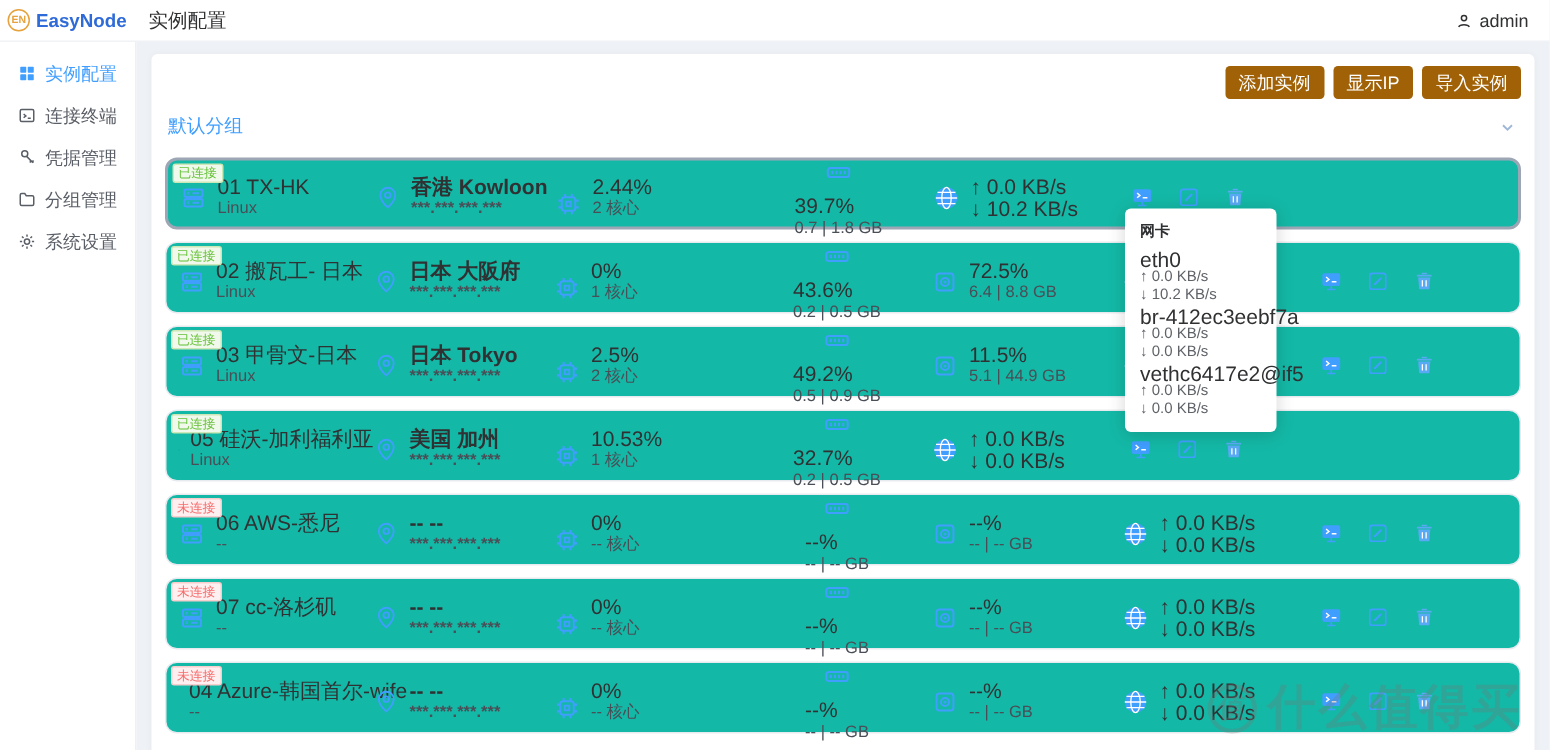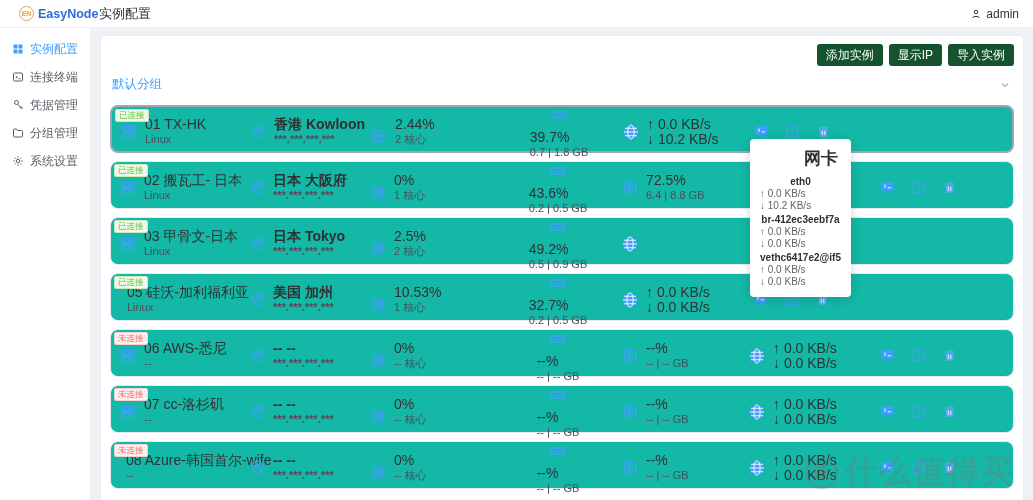--- a/index.html
+++ b/index.html
@@ -2,42 +2,42 @@
 <html><head>
 <meta charset="utf-8">
 <style>
   * { margin:0; padding:0; box-sizing:border-box; }
   html,body { width:1033px; height:500px; overflow:hidden;
     font-family:"Liberation Sans","DejaVu Sans",sans-serif; background:#eef1f5; color:#303133; }
 
   
   .topbar { position:absolute; top:0; left:0; width:1033px; height:28px; background:#fff;
     display:flex; align-items:center; border-bottom:1px solid #f0f2f5; z-index:10; }
-  .logo-area { width:91px; display:flex; align-items:center; gap:4px; padding-left:19px; flex:none; }
+  .logo-area { width:91px; display:flex; align-items:center; gap:4px; padding-left:5px; flex:none; }
   .en-badge { width:15px; height:15px; border-radius:50%; border:1.5px solid #e6a23c; color:#e6a23c;
     font-size:7px; font-weight:bold; display:flex; align-items:center; justify-content:center; flex:none; }
   .brand { color:#2f6bd8; font-weight:bold; font-size:12.5px; white-space:nowrap; }
   .page-title { margin-left:8px; font-size:13px; color:#303133; }
   .userbox { margin-left:auto; margin-right:14px; display:flex; align-items:center; gap:4px; font-size:12px; color:#303133; cursor:pointer; }
 
   
   .sidebar { position:absolute; top:28px; left:0; bottom:0; width:91px; background:#fff;
     border-right:1px solid #edf0f4; padding:15px 0 0 12px; z-index:9; }
   .side-item { display:flex; align-items:center; gap:6px; font-size:12px; color:#5a5e66;
     margin-bottom:16px; height:12px; cursor:pointer; white-space:nowrap; }
   .side-item svg { flex:none; }
   .side-item.active { color:#409eff; }
 
   
   .main { position:absolute; top:28px; left:91px; right:0; bottom:0; padding:8px 10px 0 10px; }
   .card { background:#fff; border-radius:4px 4px 0 0; min-height:100%; padding:6px 9px 8px 9px;
     box-shadow:0 0 5px rgba(0,0,0,.04); position:relative; }
 
   .toolbar { display:flex; justify-content:flex-end; gap:6px; padding:2px 0 8px 0; }
-  .btn { background:#14532d; color:#fff; border:none; border-radius:3px; font-size:12px;
+  .btn { background:#a16207; color:#fff; border:none; border-radius:3px; font-size:12px;
     padding:4px 9px; cursor:pointer; font-family:inherit; line-height:14px; }
 
   .group-line { display:flex; align-items:center; justify-content:space-between; padding:2px 3px 9px 2px;text-align:center; }
   .group-name { color:#409eff; font-size:12.5px; cursor:pointer; }
   .collapse-arrow { color:#9fb7d8; cursor:pointer; display:flex; }
 
   
   .rows { margin-top:3px; }
   .srv-row { position:relative; height:48px; border:1px solid #e7ebf0; border-radius:8px;
     margin-bottom:8px; display:flex; align-items:center; padding:5px 8px 0 8px; background:#14b8a6; }
@@ -56,23 +56,23 @@
   .c-net  { width:118px; }
   .c-act  { flex:1; display:flex; align-items:center; gap:16px; padding-left:14px; }
   .lines { display:flex; flex-direction:column; gap:3px; }
   .l1 { font-size:14px; color:#303133; line-height:12px; white-space:nowrap; }
   .l2 { font-size:11px; color:#4a4f57; line-height:12px; white-space:nowrap; }
   .act-btn { cursor:pointer; display:flex; }
 
   
   .net-tooltip { position:absolute; left:750px; top:139px; width:101px; background:#fff;
     border-radius:4px; box-shadow:0 2px 12px rgba(0,0,0,.16); padding:8px 10px 7px 10px; z-index:50; }
-  .tt-title { font-size:17px; font-weight:bold; color:#303133; margin-bottom:6px;margin-left:44px; }
+  .tt-title { font-size:10px; font-weight:bold; color:#303133; margin-bottom:6px; }
   .tt-if { margin-bottom:2px; }
-  .tt-if-name { font-size:10px; color:#303133; font-weight:bold; line-height:12px; white-space:nowrap;text-align:center; }
+  .tt-if-name { font-size:14px; color:#303133; font-weight:normal; line-height:12px; white-space:nowrap; }
   .tt-line { font-size:10px; color:#5f6368; line-height:12px; white-space:nowrap; }
 
   
   .watermark { position:absolute; right:18px; bottom:6px; display:flex; align-items:center; gap:7px;
     color:rgba(120,120,120,.30); z-index:40; pointer-events:none; }
   .wm-circle { width:33px; height:33px; border:3px solid rgba(120,120,120,.30); border-radius:50%;
     display:flex; align-items:center; justify-content:center; font-size:19px; font-weight:bold; }
   .wm-text { font-size:32px; font-weight:bold; letter-spacing:2px; }
 </style>
 </head>
@@ -391,20 +391,31 @@
             <svg width="18" height="18" viewBox="0 0 24 24" fill="none" stroke="#409eff" stroke-width="1.8">
               <rect x="2.5" y="8" width="19" height="8" rx="2"></rect>
               <path d="M6.5 10.5v3M10.2 10.5v3M13.8 10.5v3M17.5 10.5v3"></path>
             </svg>
             <div class="lines">
               <span class="l1">49.2%</span>
               <span class="l2">0.5 | 0.9 GB</span>
             </div>
           </div>
 
+          <div class="cell c-disk">
+            <svg width="18" height="18" viewBox="0 0 24 24" fill="none" stroke="#409eff" stroke-width="1.8">
+              <rect x="4.5" y="4.5" width="15" height="15" rx="2.5"></rect>
+              <circle cx="12" cy="12" r="3.6"></circle>
+              <circle cx="12" cy="12" r="0.5" fill="#409eff"></circle>
+            </svg>
+            <div class="lines">
+              <span class="l1">11.5%</span>
+              <span class="l2">5.1 | 44.9 GB</span>
+            </div>
+          </div>
 
           <div class="cell c-net">
             <svg width="18" height="18" viewBox="0 0 24 24">
               <circle cx="12" cy="12" r="9.5" fill="#409eff"></circle>
               <g stroke="#fff" stroke-width="1.2" fill="none">
                 <ellipse cx="12" cy="12" rx="4.2" ry="9.5"></ellipse>
                 <path d="M2.5 12h19M4 7h16M4 17h16"></path>
               </g>
             </svg>
             <div class="lines">
@@ -742,21 +753,21 @@
 
           <div class="cell c-name">
             <svg width="18" height="18" viewBox="0 0 24 24" fill="none" stroke="#409eff" stroke-width="1.8">
               <rect x="4" y="4.5" width="16" height="6.5" rx="1"></rect>
               <rect x="4" y="13" width="16" height="6.5" rx="1"></rect>
               <path d="M11 7.8h6M11 16.2h6"></path>
               <circle cx="7.3" cy="7.8" r="0.4" fill="#409eff"></circle>
               <circle cx="7.3" cy="16.2" r="0.4" fill="#409eff"></circle>
             </svg>
             <div class="lines">
-              <span class="l1">08 Azure-韩国首尔-wife</span>
+              <span class="l1">04 Azure-韩国首尔-wife</span>
               <span class="l2">--</span>
             </div>
           </div>
 
           <div class="cell c-loc">
             <svg width="17" height="17" viewBox="0 0 24 24" fill="none" stroke="#409eff" stroke-width="1.8">
               <path d="M12 21.5S5 15.2 5 10a7 7 0 1 1 14 0c0 5.2-7 11.5-7 11.5z"></path>
               <circle cx="12" cy="10" r="2.6"></circle>
             </svg>
             <div class="lines">

